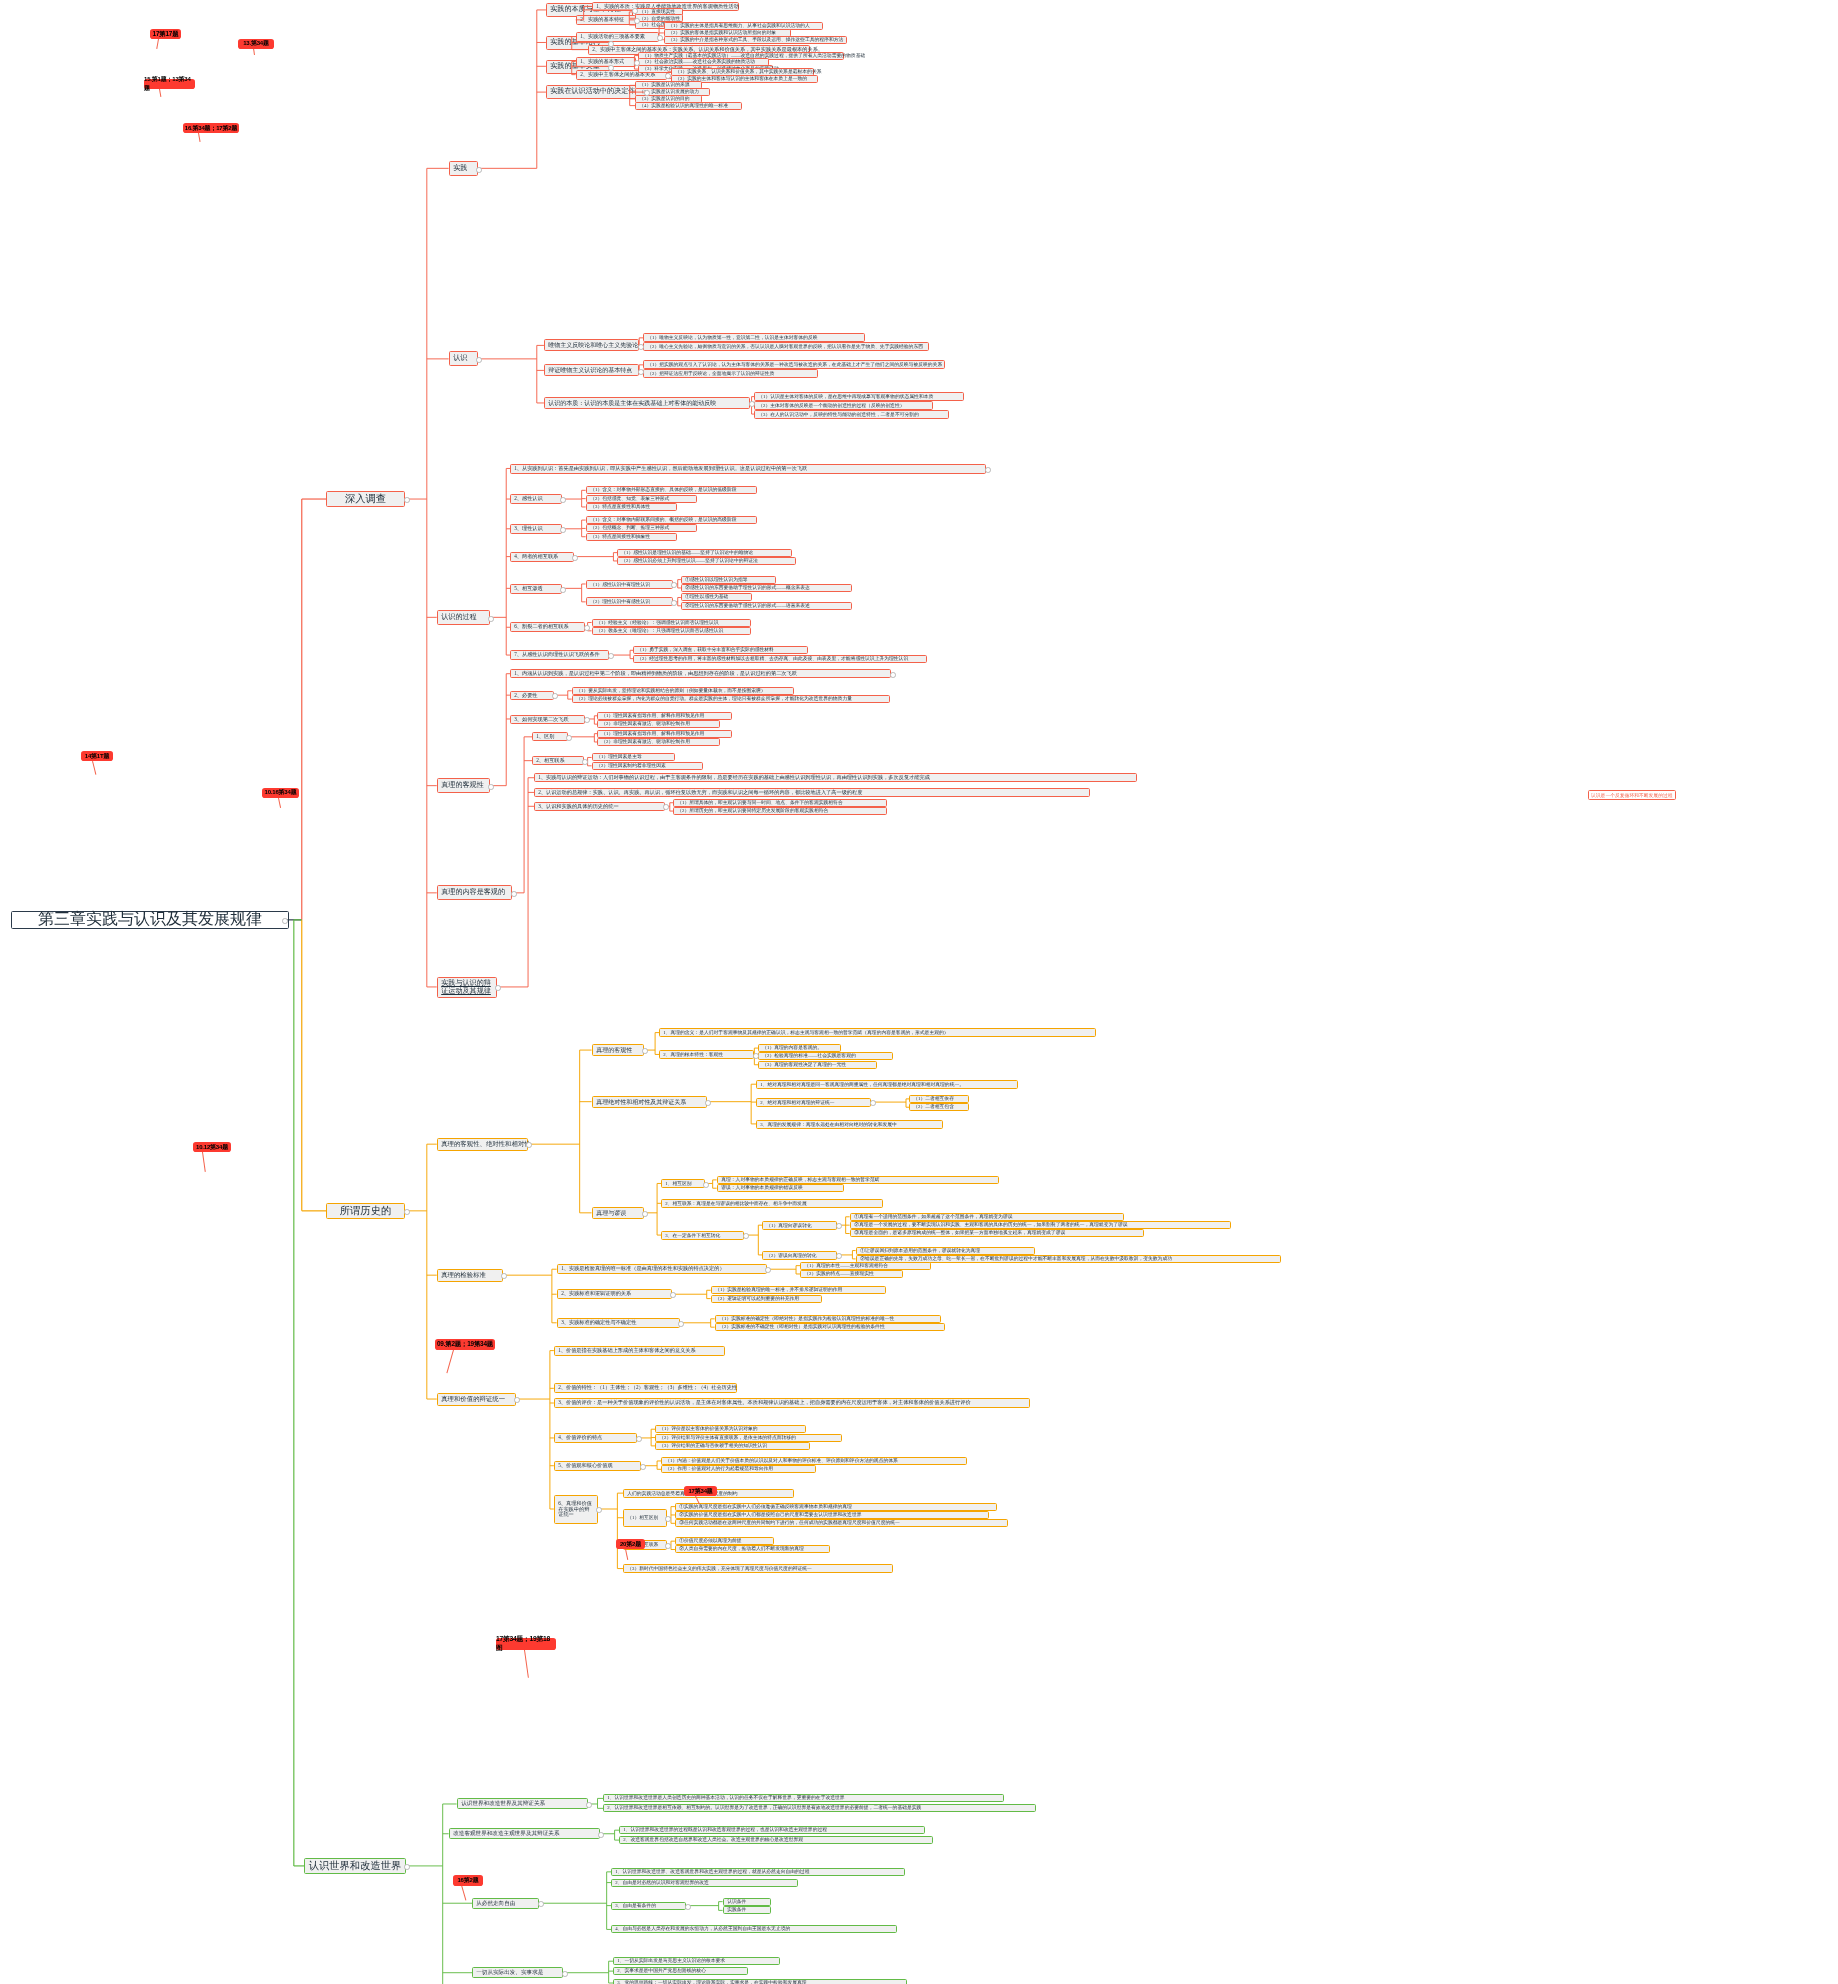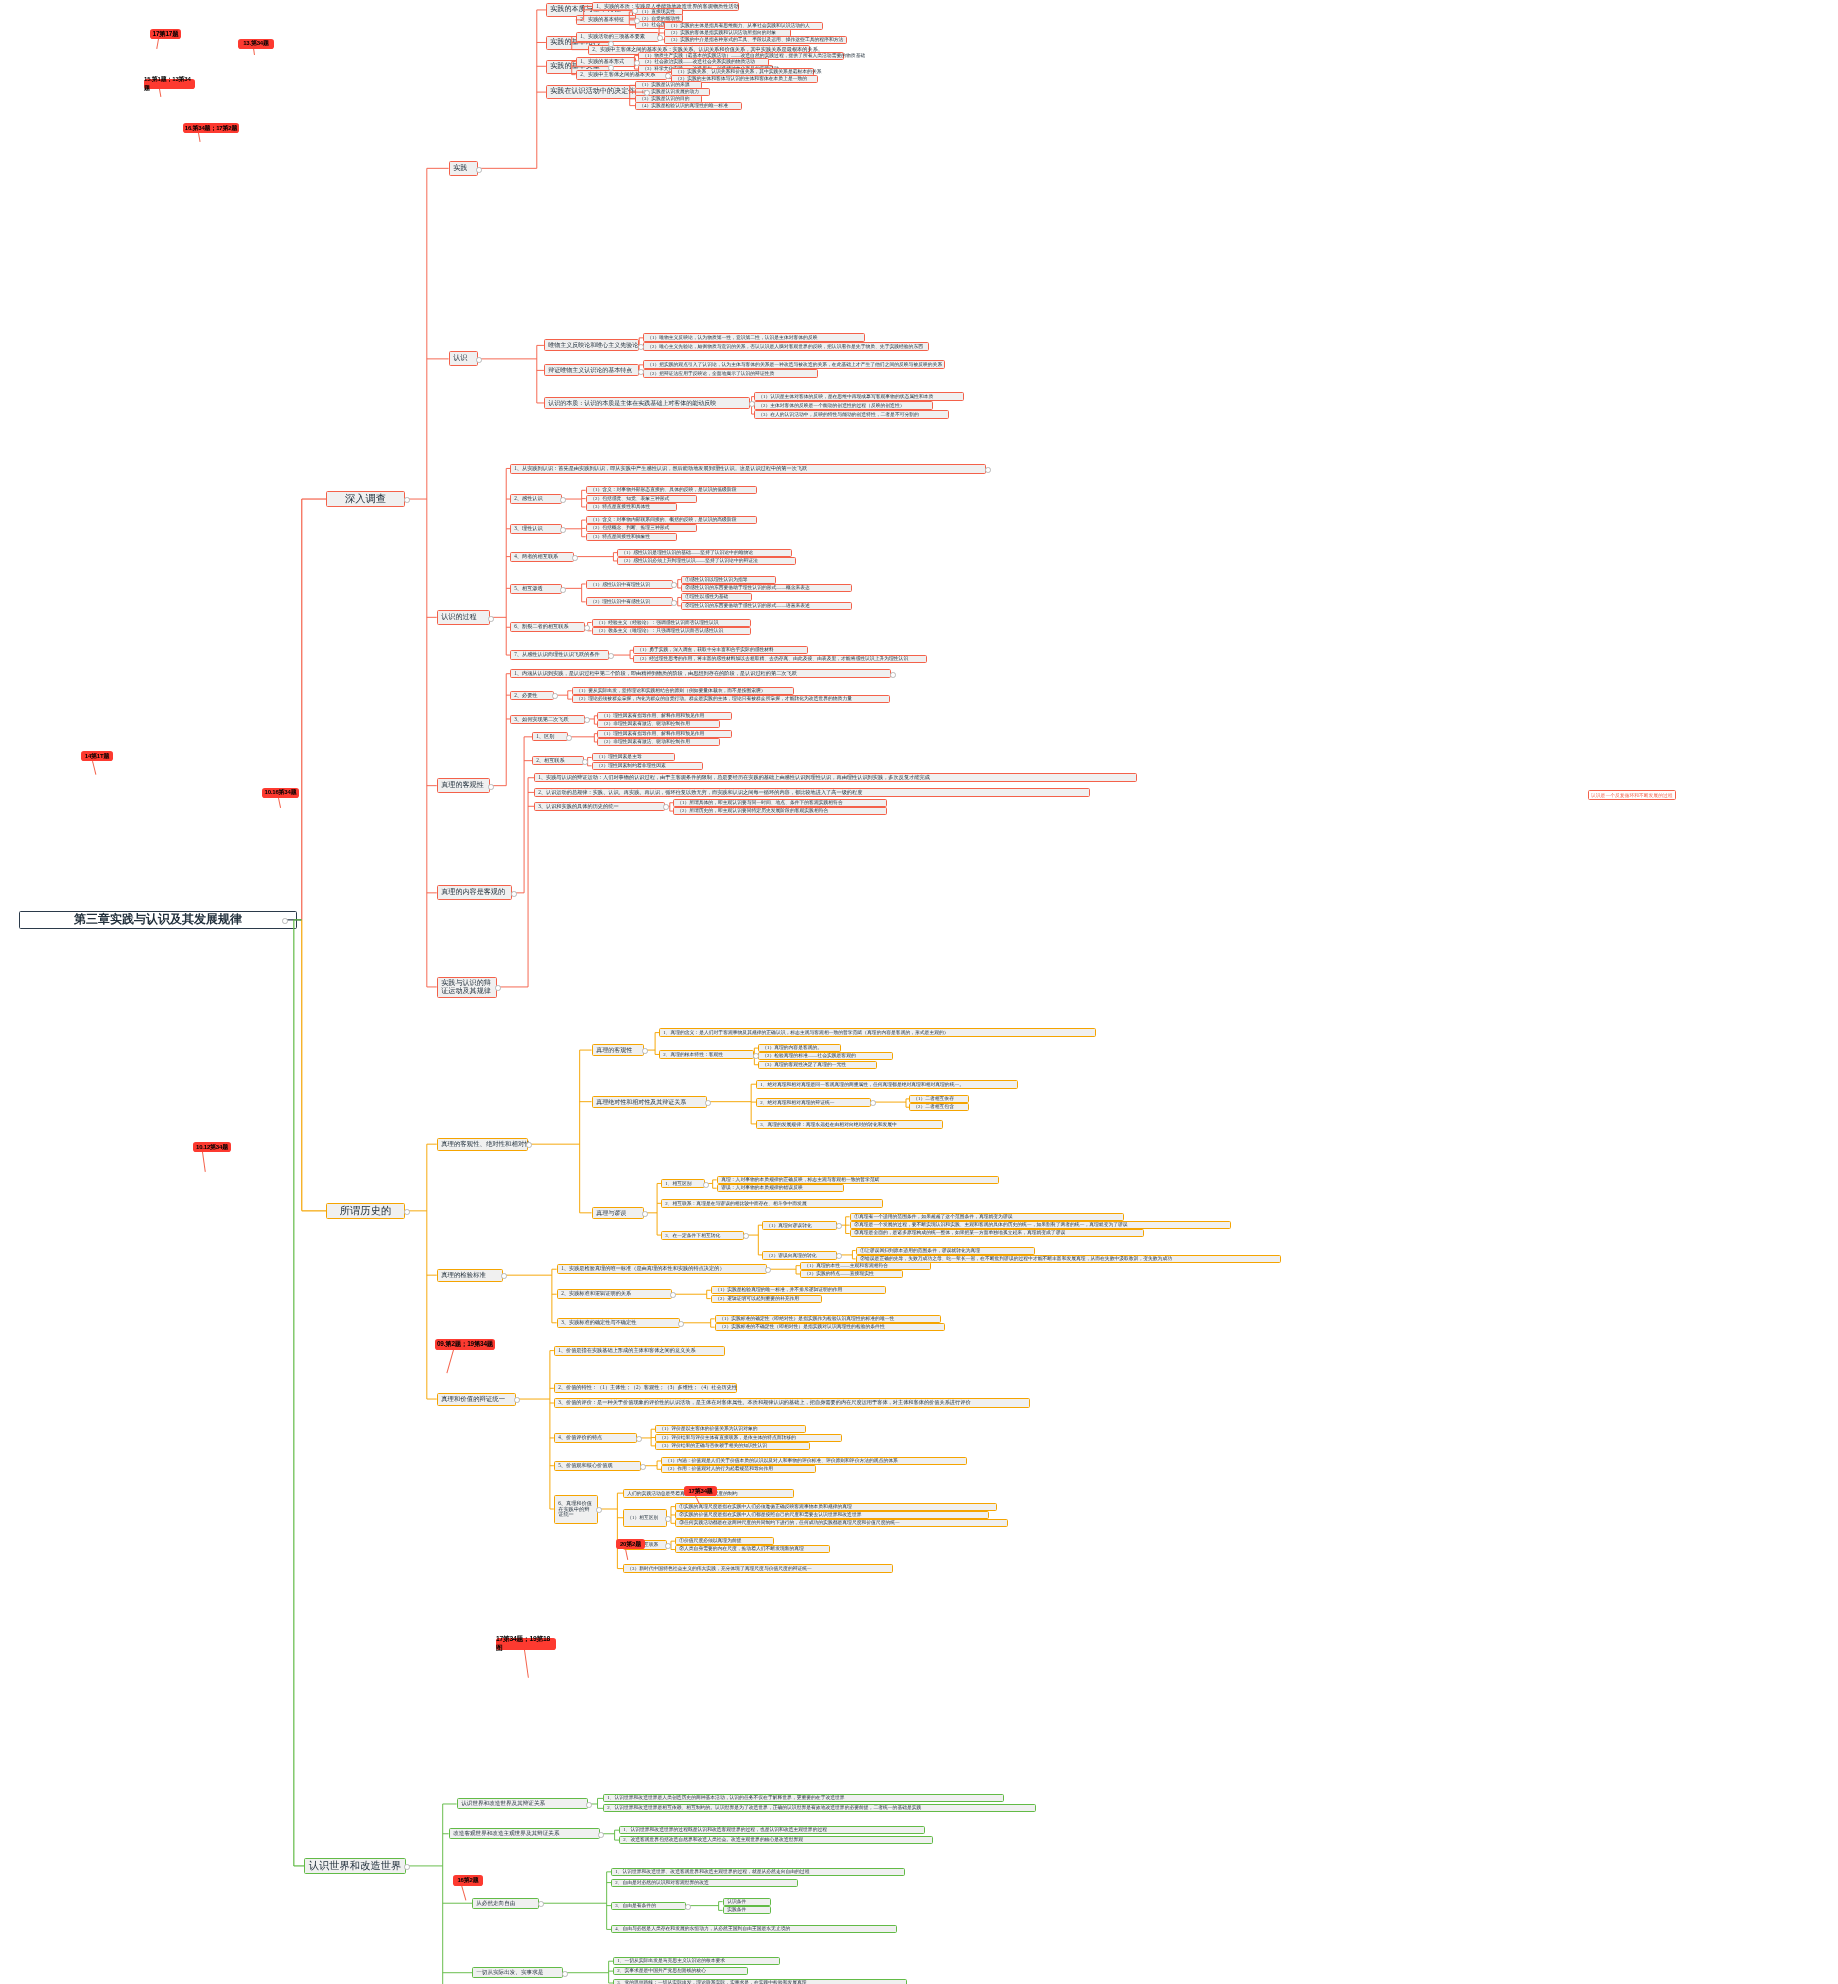--- a/index.html
+++ b/index.html
@@ -308,34 +308,34 @@
       <polyline points="1533,4940 1533,4995" fill="none" stroke="#62bb46" stroke-width="2.4"></polyline>
       <polyline points="1533,4940 1545,4940" fill="none" stroke="#62bb46" stroke-width="2.4"></polyline>
       <polyline points="1533,4965 1545,4965" fill="none" stroke="#62bb46" stroke-width="2.4"></polyline>
       <polyline points="1533,4995 1545,4995" fill="none" stroke="#62bb46" stroke-width="2.4"></polyline>
       <polyline points="1490,5074 1533,5074" fill="none" stroke="#62bb46" stroke-width="2.4"></polyline>
       <polyline points="1533,5052 1533,5105" fill="none" stroke="#62bb46" stroke-width="2.4"></polyline>
       <polyline points="1533,5052 1545,5052" fill="none" stroke="#62bb46" stroke-width="2.4"></polyline>
       <polyline points="1533,5078 1545,5078" fill="none" stroke="#62bb46" stroke-width="2.4"></polyline>
       <polyline points="1533,5105 1545,5105" fill="none" stroke="#62bb46" stroke-width="2.4"></polyline>
     </svg>
-<div class="node rootnode" style="left: 19px; top: 911px; width: 278px; height: 17.5px; font-size: 12px; justify-content: center; background: rgb(255, 255, 255); font-weight: bold;">第三章实践与认识及其发展规律</div>
+<div class="node rootnode" style="left: 11px; top: 911px; width: 278px; height: 17.5px; font-size: 16px; justify-content: center; background: rgb(255, 255, 255);">第三章实践与认识及其发展规律</div>
     <div class="node red" style="left: 326px; top: 491px; width: 79px; height: 16px; font-size: 10.3px; justify-content: center;">深入调查</div>
     <div class="node orange" style="left: 326px; top: 1203px; width: 79px; height: 16px; font-size: 10.3px; justify-content: center;">所谓历史的</div>
     <div class="node green" style="left: 304px; top: 1858px; width: 102px; height: 16px; font-size: 10.3px; justify-content: center;">认识世界和改造世界</div>
     <div class="dot" style="left: 282px; top: 918px;"></div>
     <div class="dot" style="left: 404px; top: 497px;"></div>
     <div class="dot" style="left: 404px; top: 1209px;"></div>
     <div class="dot" style="left: 404px; top: 1864px;"></div>
     <div class="node red" style="left: 449px; top: 161px; width: 29px; height: 15px; font-size: 7.1px;">实践</div>
     <div class="node red" style="left: 449px; top: 351px; width: 29px; height: 15px; font-size: 7.1px;">认识</div>
     <div class="node red" style="left: 437px; top: 610px; width: 53px; height: 15px; font-size: 7.1px;">认识的过程</div>
     <div class="node red" style="left: 437px; top: 778px; width: 53px; height: 15px; font-size: 7.1px;">真理的客观性</div>
     <div class="node red" style="left: 437px; top: 885px; width: 75px; height: 15px; font-size: 7.1px;">真理的内容是客观的</div>
-    <div class="node red wrap" style="left: 437px; top: 977px; width: 60px; height: 20.6px; font-size: 7.1px;">实践与认识的辩证运动及其规律</div>
+    <div class="node red wrap" style="left: 437px; top: 977px; width: 60px; height: 20.6px; font-size: 7.1px; text-decoration: underline;">实践与认识的辩证运动及其规律</div>
     <div class="dot" style="left: 476px; top: 167px;"></div>
     <div class="dot" style="left: 476px; top: 357px;"></div>
     <div class="dot" style="left: 488px; top: 616px;"></div>
     <div class="dot" style="left: 488px; top: 784px;"></div>
     <div class="dot" style="left: 511px; top: 891px;"></div>
     <div class="dot" style="left: 495px; top: 985px;"></div>
     <div class="node red" style="left: 546px; top: 3.2px; width: 87px; height: 13.5px; font-size: 7.1px;">实践的本质与基本特征</div>
     <div class="node red" style="left: 546px; top: 36px; width: 64px; height: 13.5px; font-size: 7.1px;">实践的基本结构</div>
     <div class="node red" style="left: 546px; top: 60px; width: 64px; height: 13.5px; font-size: 7.1px;">实践的基本类型</div>
     <div class="node red" style="left: 546px; top: 85px; width: 99px; height: 13.5px; font-size: 7.1px;">实践在认识活动中的决定作用</div>

